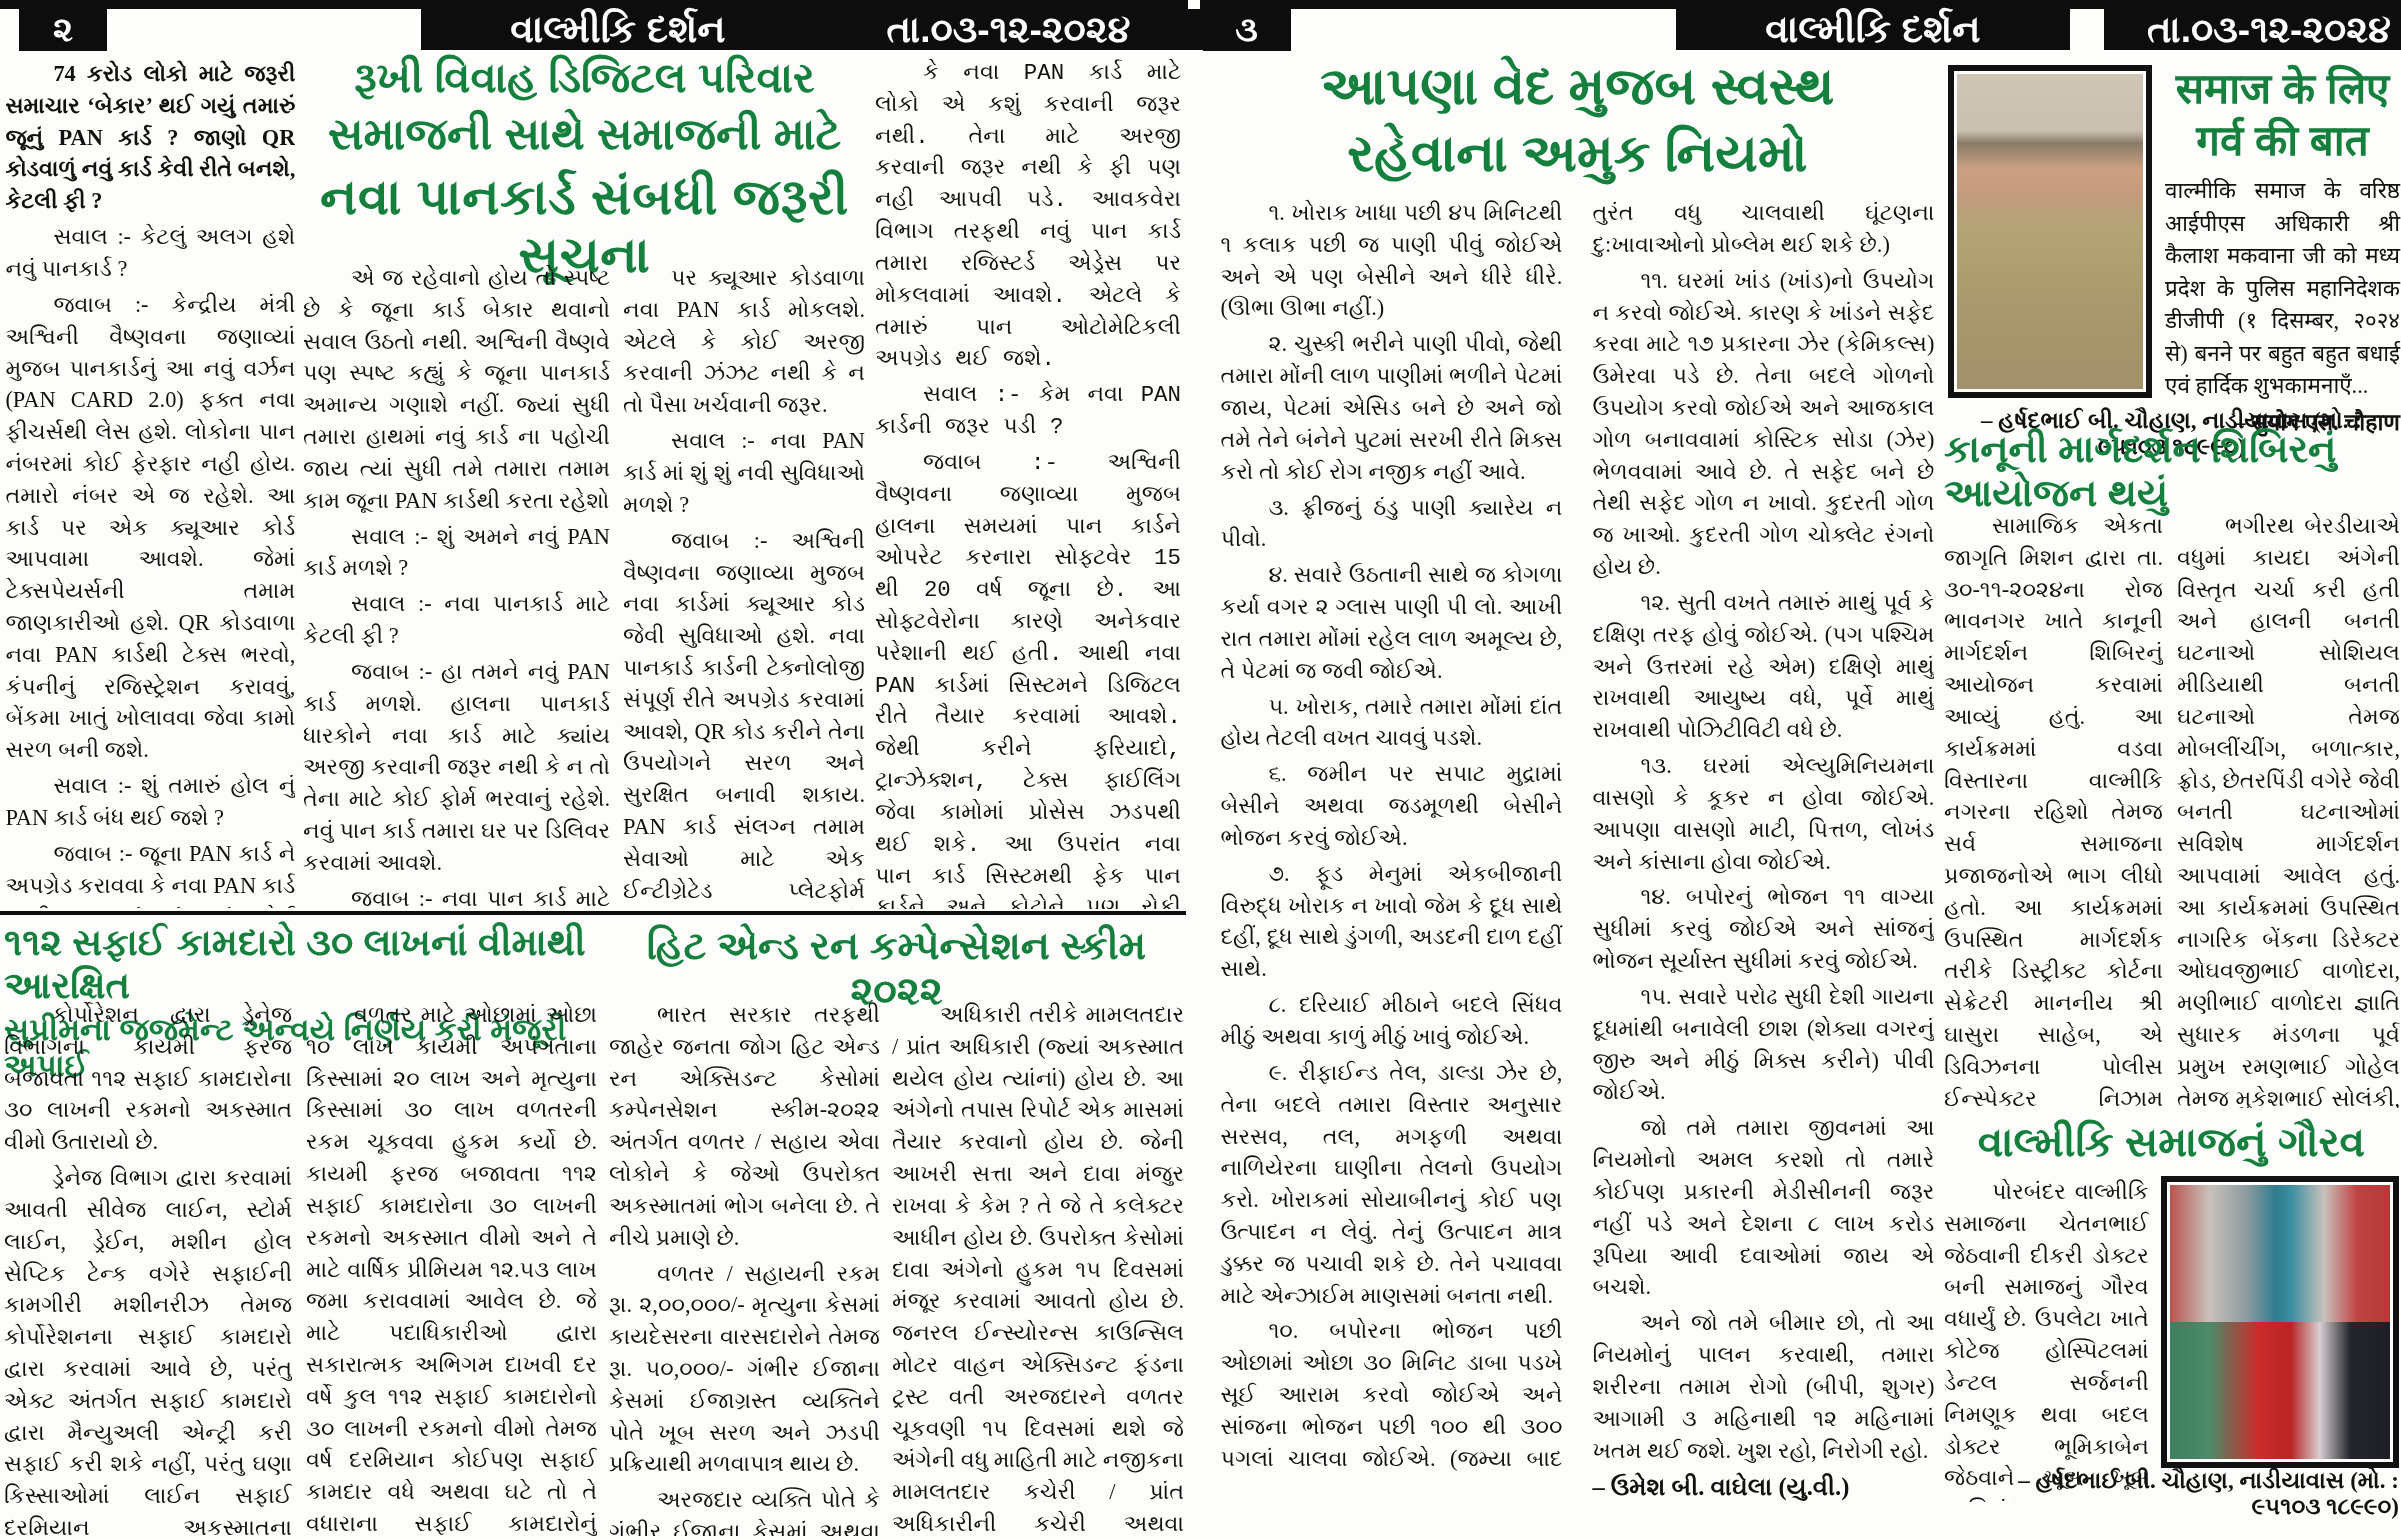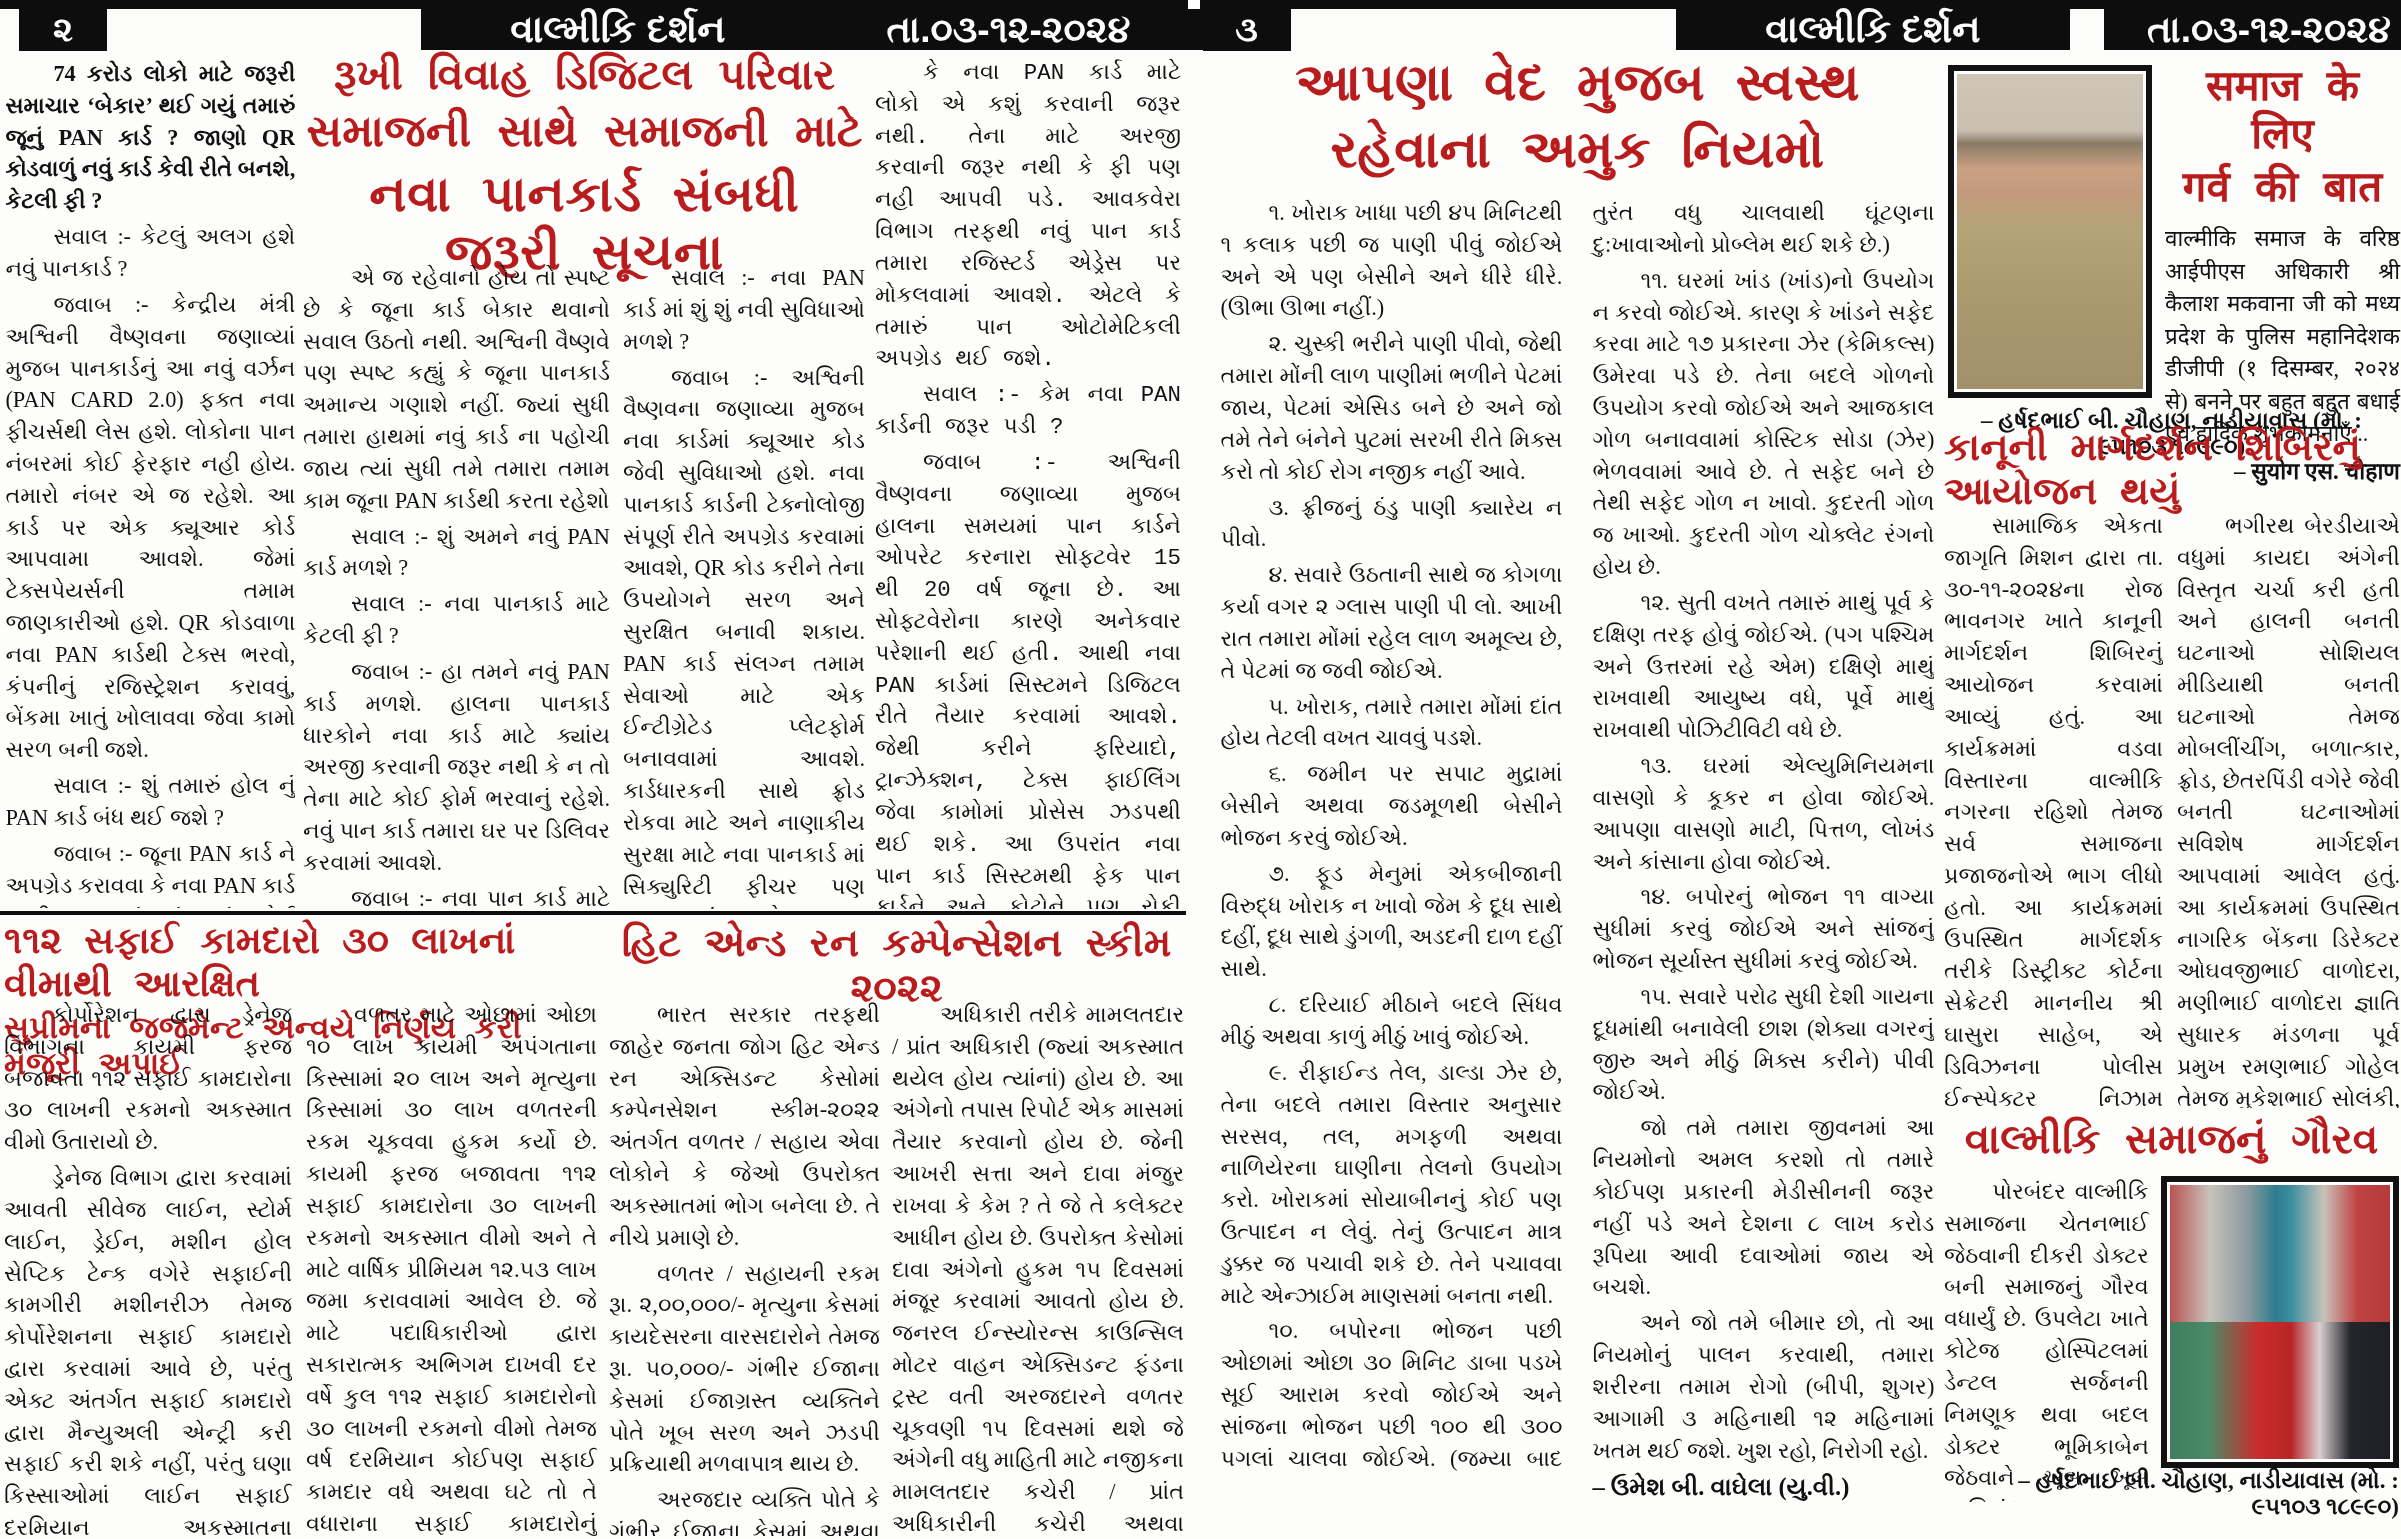--- a/index.html
+++ b/index.html
@@ -11,22 +11,22 @@
   .pagehead{position:absolute;top:0;left:0;right:0;height:44px;border-top:9.5px solid #0d0d0d;}
   .numbox,.mastbox,.datebox{position:absolute;top:0;background:#0d0d0d;color:#fff;
       font-family:"Liberation Sans","DejaVu Sans",sans-serif;font-weight:bold;
       display:flex;align-items:center;justify-content:center;}
   .numbox{width:88px;height:42px;font-size:34px;}
   .mastbox{height:41px;font-size:38px;padding:0 20.4px;}
   .datebox{height:41px;font-size:37px;padding:0 19px;}
   .col{position:absolute;text-align:justify;font-size:22.4px;line-height:1.42;overflow:hidden;}
   .col p{margin:0 0 4.1px 0;text-indent:48px;}
   .bold{font-weight:bold;}
-  .headline{font-family:Liberation Mono, monospace;font-weight:bold;
-            text-align:center;line-height:1.15;color:#b91c1c;}
+  .headline{font-family:Liberation Sans, sans-serif;font-weight:bold;
+            text-align:center;line-height:1.15;color:#15803d;}
   .signoff{font-weight:bold;text-indent:0 !important;text-align:left;}
   .rule{position:absolute;background:#0d0d0d;}
   .byline{font-weight:bold;}
   .photo-frame{border:6.1px solid #111;background:#fff;padding:3.4px;box-sizing:border-box;}
   .photo-inner{width:100%;height:100%;}
   .officer-grad{background:
      linear-gradient(180deg,#cfc6b8 0%,#c9c0b2 18%,#8a7a66 22%,#caa183 30%,#c39a7d 38%,#b5a478 48%,#ab9a6e 70%,#a1906a 100%);}
   .grad-top{height:50%;background:linear-gradient(90deg,#b9524f 0%,#c9c2bb 18%,#8d9aa0 35%,#2e7d8e 48%,#3a8fa0 55%,#c9c2bb 70%,#c04343 85%,#b63a3a 100%);}
   .grad-bot{height:50%;background:linear-gradient(90deg,#3f7f5f 0%,#4c8a68 18%,#cc2b2b 40%,#b82525 55%,#d8cfd2 68%,#23262b 82%,#1d1f24 100%);}
 </style>
@@ -63,20 +63,21 @@
     </div>
 
     <div class="col" style="left:303px;top:262px;width:307px;height:647px;">
       <p>એ જ રહેવાનો હોય તો સ્પષ્ટ છે કે જૂના કાર્ડ બેકાર થવાનો સવાલ ઉઠતો નથી. અશ્વિની વૈષ્ણવે પણ સ્પષ્ટ કહ્યું કે જૂના પાનકાર્ડ અમાન્ય ગણાશે નહીં. જ્યાં સુધી તમારા હાથમાં નવું કાર્ડ ના પહોચી જાય ત્યાં સુધી તમે તમારા તમામ કામ જૂના PAN કાર્ડથી કરતા રહેશો</p>
         <p>સવાલ :- શું અમને નવું PAN કાર્ડ મળશે ?</p>
         <p>સવાલ :- નવા પાનકાર્ડ માટે કેટલી ફી ?</p>
         <p>જવાબ :- હા તમને નવું PAN કાર્ડ મળશે. હાલના પાનકાર્ડ ધારકોને નવા કાર્ડ માટે ક્યાંય અરજી કરવાની જરૂર નથી કે ન તો તેના માટે કોઈ ફોર્મ ભરવાનું રહેશે. નવું પાન કાર્ડ તમારા ઘર પર ડિલિવર કરવામાં આવશે.</p>
         <p>જવાબ :- નવા પાન કાર્ડ માટે તમારે કોઈ પૈસા ખર્ચવાની જરૂર નથી. સરકાર સીધા તમારા એડ્રેસ</p>
     </div>
     <div class="col" style="left:623px;top:262px;width:242px;height:647px;">
+      <p>પર ક્યૂઆર કોડવાળા નવા PAN કાર્ડ મોકલશે. એટલે કે કોઈ અરજી કરવાની ઝંઝટ નથી કે ન તો પૈસા ખર્ચવાની જરૂર.</p>
         <p>સવાલ :- નવા PAN કાર્ડ માં શું શું નવી સુવિધાઓ મળશે ?</p>
         <p>જવાબ :- અશ્વિની વૈષ્ણવના જણાવ્યા મુજબ નવા કાર્ડમાં ક્યૂઆર કોડ જેવી સુવિધાઓ હશે. નવા પાનકાર્ડ કાર્ડની ટેક્નોલોજી સંપૂર્ણ રીતે અપગ્રેડ કરવામાં આવશે, QR કોડ કરીને તેના ઉપયોગને સરળ અને સુરક્ષિત બનાવી શકાય. PAN કાર્ડ સંલગ્ન તમામ સેવાઓ માટે એક ઈન્ટીગ્રેટેડ પ્લેટફોર્મ બનાવવામાં આવશે. કાર્ડધારકની સાથે ફ્રોડ રોકવા માટે અને નાણાકીય સુરક્ષા માટે નવા પાનકાર્ડ માં સિક્યુરિટી ફીચર પણ લગાવવામાં આવશે.</p>
     </div>
 
     <div class="col" style="left:875px;top:58px;width:306px;height:851px;font-family:Liberation Mono, monospace;">
       <p>કે નવા PAN કાર્ડ માટે લોકો એ કશું કરવાની જરૂર નથી. તેના માટે અરજી કરવાની જરૂર નથી કે ફી પણ નહી આપવી પડે. આવકવેરા વિભાગ તરફથી નવું પાન કાર્ડ તમારા રજિસ્ટર્ડ એડ્રેસ પર મોકલવામાં આવશે. એટલે કે તમારું પાન ઓટોમેટિકલી અપગ્રેડ થઈ જશે.</p>
         <p>સવાલ :- કેમ નવા PAN કાર્ડની જરૂર પડી ?</p>
         <p>જવાબ :- અશ્વિની વૈષ્ણવના જણાવ્યા મુજબ હાલના સમયમાં પાન કાર્ડને ઓપરેટ કરનારા સોફ્ટવેર 15 થી 20 વર્ષ જૂના છે. આ સોફ્ટવેરોના કારણે અનેકવાર પરેશાની થઈ હતી. આથી નવા PAN કાર્ડમાં સિસ્ટમને ડિજિટલ રીતે તૈયાર કરવામાં આવશે. જેથી કરીને ફરિયાદો, ટ્રાન્ઝેક્શન, ટેક્સ ફાઈલિંગ જેવા કામોમાં પ્રોસેસ ઝડપથી થઈ શકે. આ ઉપરાંત નવા પાન કાર્ડ સિસ્ટમથી ફેક પાન કાર્ડને અને ફોટોને પણ રોકી શકાશે. નવી સિસ્ટમથી જરૂર એટલા માટે પડી કારણ કે ભવિષ્યમાં પાન કાર્ડ યુનિવર્સલ આઈડી તરીકે લકામ કરશે.</p>
 
     </div>

